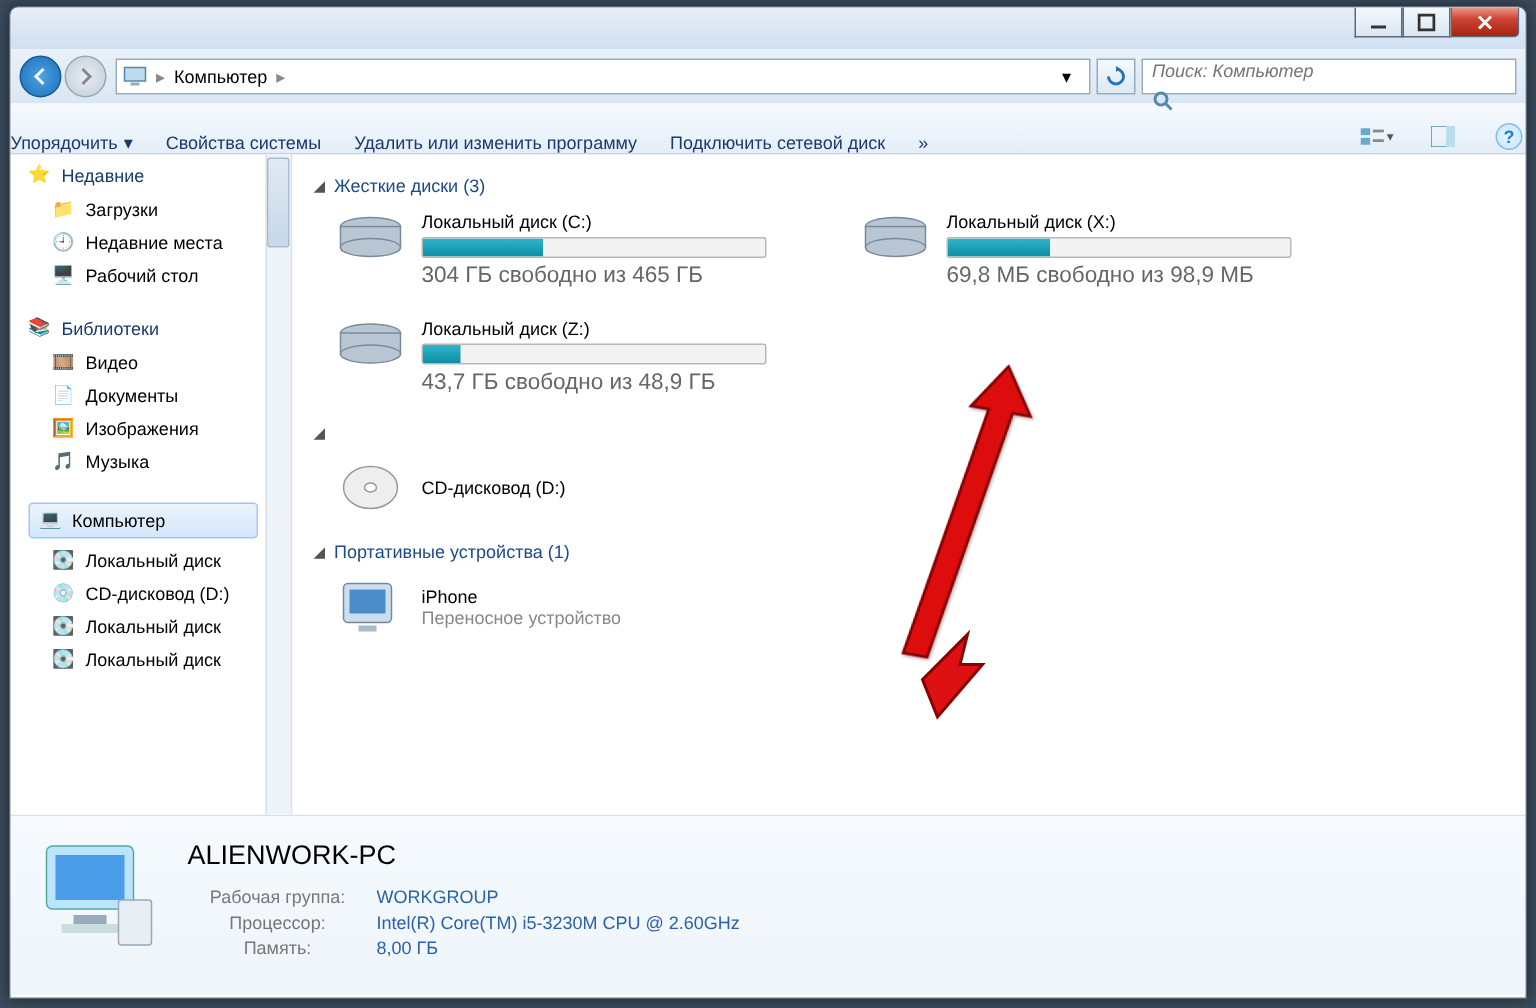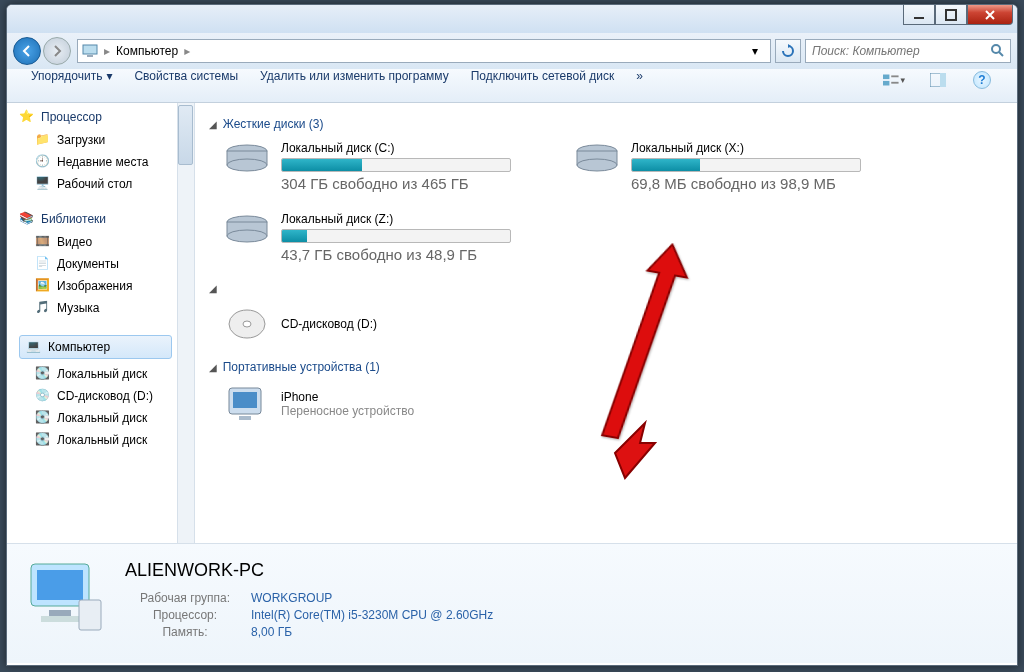--- a/index.html
+++ b/index.html
@@ -15,25 +15,25 @@
 
 .navrow { height:36px; background:linear-gradient(#eaf1f9,#d9e7f4); display:flex; align-items:center; padding:0 6px; gap:4px; }
 .nav-btns { display:flex; }
 .nav-circle { width:28px; height:28px; border-radius:50%; background:radial-gradient(#4aa3e8,#1d6fb5); border:1px solid #185a93; display:flex; align-items:center; justify-content:center; color:#fff; margin-right:2px; cursor:default; }
 .nav-circle.disabled { background:radial-gradient(#e8eef4,#c0ccd8); border-color:#9aa; color:#888; }
 .addr { flex:1; height:24px; background:#fff; border:1px solid #9ab; display:flex; align-items:center; padding:0 4px; gap:6px; }
 .addr .crumb { color:#000; }
 .addr .sep { color:#888; }
 .addr-end { width:22px; height:22px; display:flex; align-items:center; justify-content:center; cursor:default; }
 .refresh-btn { width:26px; height:24px; background:linear-gradient(#f5f9fd,#dce8f3); border:1px solid #9ab; display:flex; align-items:center; justify-content:center; cursor:default; }
-.search { width:206px; height:24px; background:#fff; border:1px solid #9ab; display:flex; align-items:center; padding:0 6px; gap:6px; }
+.search { width:250px; height:24px; background:#fff; border:1px solid #9ab; display:flex; padding:0 6px; gap:6px;flex-direction:column; }
 .search input { border:none; outline:none; flex:1; font-style:italic; color:#888; }
 
 
-.toolbar { height:34px; background:linear-gradient(#f6fafe,#e4eef8); border-bottom:1px solid #c3d0dd; display:flex; align-items:flex-start; padding:0 24px; gap:22px; }
+.toolbar { height:34px; background:linear-gradient(#f6fafe,#e4eef8); border-bottom:1px solid #c3d0dd; display:flex; align-items:flex-end; padding:0 0; gap:22px; }
 .tool-item { color:#1a3a6a; display:flex; align-items:center; gap:4px; cursor:default; }
 .tool-spacer { flex:1; }
 .tool-icon { width:22px; height:22px; display:flex; align-items:center; justify-content:center; cursor:default; }
 .help { color:#1d7dd4; font-weight:bold; border:1px solid #8bd; border-radius:50%; width:18px; height:18px; text-align:center; line-height:16px; background:radial-gradient(#eaf6ff,#bde5ff); }
 
 
 .body { display:flex; height:440px; }
 .sidebar { width:188px; border-right:1px solid #d6e0ea; background:#fff; position:relative; overflow:hidden; }
 .side-scroll { position:absolute; right:0; top:0; width:17px; height:100%; background:#eef3f8; border-left:1px solid #d6e0ea; }
 .side-thumb { position:absolute; right:1px; top:2px; width:15px; height:60px; background:linear-gradient(#e0eaf4,#c8d8e8); border:1px solid #a8bccf; border-radius:2px; }
@@ -168,21 +168,21 @@
         <span class="help">?</span>
       </div>
   </div>
 
   <div class="body">
 
     <div class="sidebar">
       <div class="side-group">
         <div class="side-title">
             <span class="ico">⭐</span>
-            <span>Процессор</span>
+            <span>Недавние</span>
           </div>
         <div class="side-item">
             <span class="ico">📁</span>
             <span>Загрузки</span>
           </div>
         <div class="side-item">
             <span class="ico">🕘</span>
             <span>Недавние места</span>
           </div>
         <div class="side-item">

